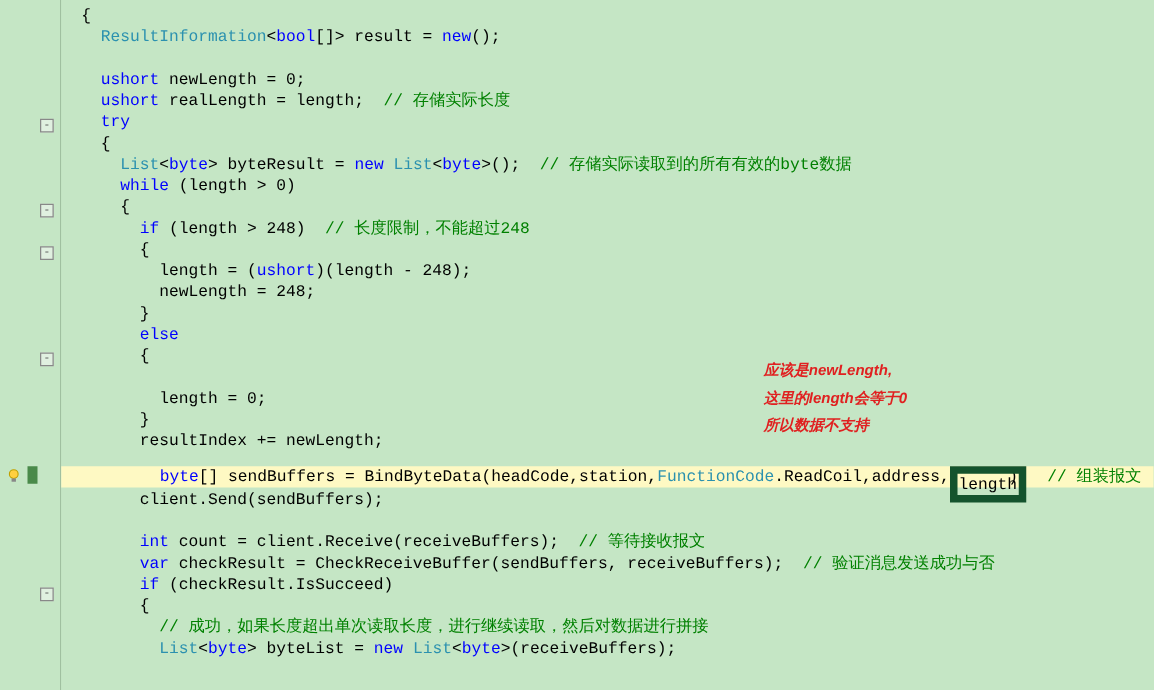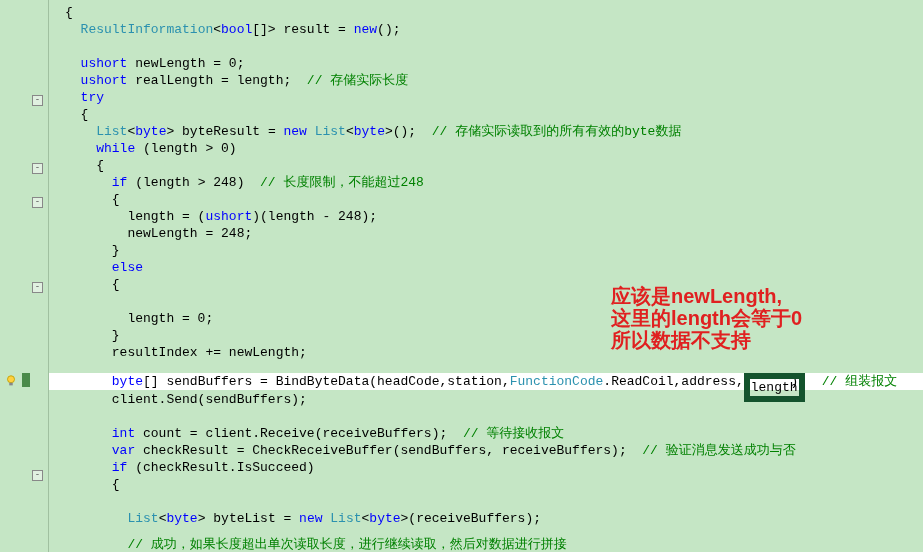--- a/index.html
+++ b/index.html
@@ -62,40 +62,41 @@
   }
   .line {
     position: absolute;
     left: 16px;
     height: 17px;
     line-height: 17px;
     white-space: pre;
     color: #000;
   }
   .line.highlight {
-    background: #ffffff;
+    background: #fef9c3;
     left: 0;
-    padding-left: 16px;
+    padding-left: 32px;
     right: 0;
   }
   .kw-blue { color: #0000ff; }
   .kw-type { color: #2b91af; }
   .kw-green { color: #008000; }
   .box-red {
     border: 6px solid #14532d;
     position: absolute;
     padding: 0 1px;
   }
   .annotation {
     position: absolute;
     color: #e02020;
     font-family: "Microsoft YaHei", SimHei, sans-serif;
-    font-size: 20px;
+    font-size: 12px;
     font-weight: bold;
     line-height: 22px;
+    font-style: italic;
   }
 </style>
 </head>
 <body>
 
 <div class="editor">
   <div class="gutter">
     <div class="fold-column">
       <div class="fold-box" style="top:95px;">-</div>
       <div class="fold-box" style="top:163px;">-</div>
@@ -131,21 +132,21 @@
     <div class="line" style="top:276px;"><span>      {</span></div>
     <div class="line" style="top:310px;text-align:right;"><span>        length = 0;</span></div>
     <div class="line" style="top:327px;"><span>      }</span></div>
     <div class="line" style="top:344px;"><span>      resultIndex += newLength;</span></div>
     <div class="line highlight" style="top:373px;"><span>      </span><span class="kw-blue">byte</span><span>[] sendBuffers = BindByteData(headCode,station,</span><span class="kw-type">FunctionCode</span><span>.ReadCoil,address,</span><span class="box-red">length</span><span style="visibility:hidden">length</span><span>);  </span><span class="kw-green">// 组装报文</span></div>
     <div class="line" style="top:391px;"><span>      client.Send(sendBuffers);</span></div>
     <div class="line" style="top:442px;"><span>      </span><span class="kw-blue">var</span><span> checkResult = CheckReceiveBuffer(sendBuffers, receiveBuffers);  </span><span class="kw-green">// 验证消息发送成功与否</span></div>
     <div class="line" style="top:425px;"><span>      </span><span class="kw-blue">int</span><span> count = client.Receive(receiveBuffers);  </span><span class="kw-green">// 等待接收报文</span></div>
     <div class="line" style="top:459px;"><span>      </span><span class="kw-blue">if</span><span> (checkResult.IsSucceed)</span></div>
     <div class="line" style="top:476px;"><span>      {</span></div>
-    <div class="line" style="top:493px;margin-top:43px;"><span>        </span><span class="kw-green">// 成功，如果长度超出单次读取长度，进行继续读取，然后对数据进行拼接</span></div>
+    <div class="line" style="top:493px;"><span>        </span><span class="kw-green">// 成功，如果长度超出单次读取长度，进行继续读取，然后对数据进行拼接</span></div>
     <div class="line" style="top:510px;text-align:right;"><span>        </span><span class="kw-type">List</span><span>&lt;</span><span class="kw-blue">byte</span><span>&gt; byteList = </span><span class="kw-blue">new</span><span> </span><span class="kw-type">List</span><span>&lt;</span><span class="kw-blue">byte</span><span>&gt;(receiveBuffers);</span></div>
 
     <div class="annotation" style="left:562px; top:285px;">
       <div>应该是newLength,</div>
       <div>这里的length会等于0</div>
       <div>所以数据不支持</div>
     </div>
   </div>
 </div>
 

